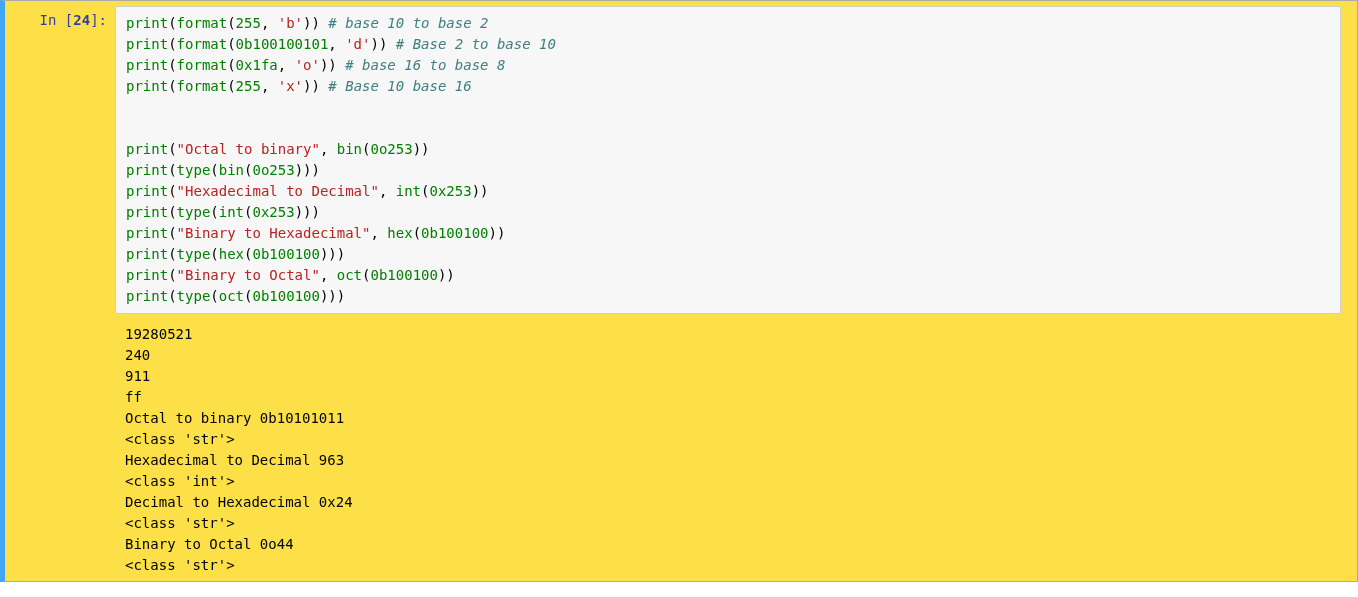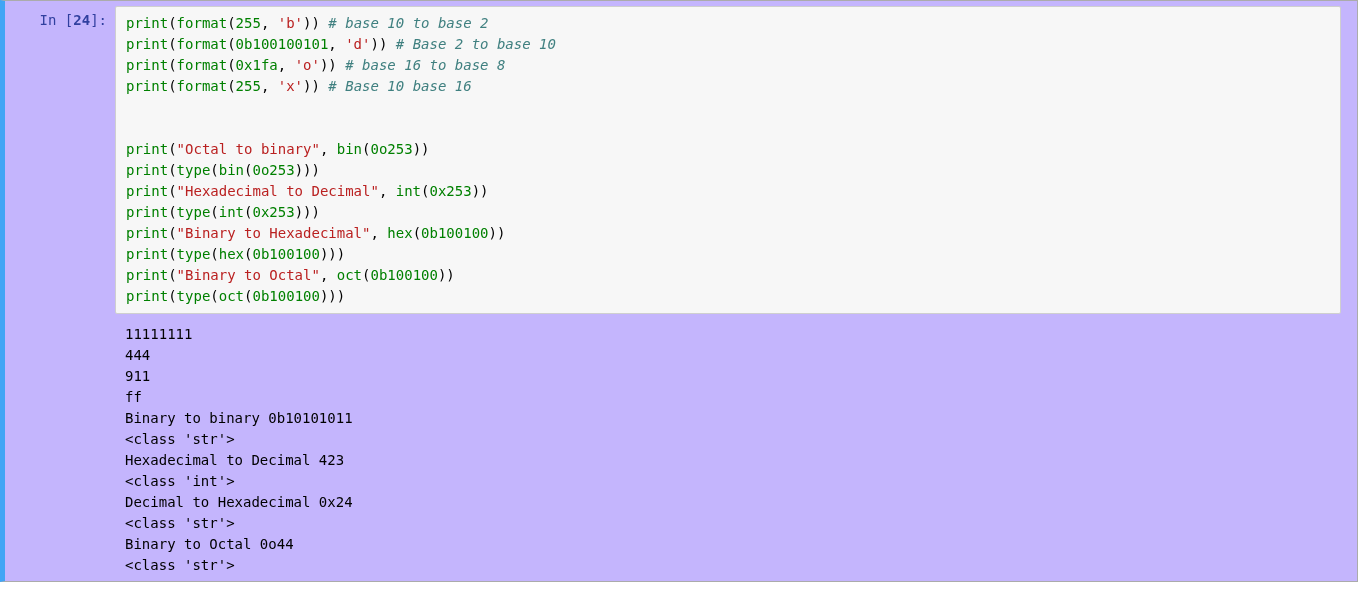--- a/index.html
+++ b/index.html
@@ -12,21 +12,21 @@
   }
   .cell {
     display: flex;
     border: 1px solid transparent;
     border-left: 5px solid #42A5F5;
     padding: 5px 0 5px 0;
     margin: 0;
     border-right: 1px solid #ababab;
     border-top: 1px solid #ababab;
     border-bottom: 1px solid #ababab;
-    background: #c4b5fd;
+    background: #fde047;
   }
   .cell:before{
     content:"";
     position:absolute;
   }
   .prompt-col {
     width: 110px;
     flex: 0 0 110px;
     text-align: right;
     padding: 5px 8px 0 0;
@@ -96,27 +96,27 @@
 <span class="nb">print</span>(<span class="s">"Hexadecimal to Decimal"</span>, <span class="nb">int</span>(<span class="mi">0x253</span>))
 <span class="nb">print</span>(<span class="nb">type</span>(<span class="nb">int</span>(<span class="mi">0x253</span>)))
 <span class="nb">print</span>(<span class="s">"Binary to Hexadecimal"</span>, <span class="nb">hex</span>(<span class="mi">0b100100</span>))
 <span class="nb">print</span>(<span class="nb">type</span>(<span class="nb">hex</span>(<span class="mi">0b100100</span>)))
 <span class="nb">print</span>(<span class="s">"Binary to Octal"</span>, <span class="nb">oct</span>(<span class="mi">0b100100</span>))
 <span class="nb">print</span>(<span class="nb">type</span>(<span class="nb">oct</span>(<span class="mi">0b100100</span>)))</pre>
     </div>
 
     <div class="out-block">
       <div class="out-content">
-<pre><span>11111111</span>
-<span>444</span>
+<pre><span>19280521</span>
+<span>240</span>
 <span>911</span>
 <span>ff</span>
-<span>Binary to binary 0b10101011</span>
+<span>Octal to binary 0b10101011</span>
 <span>&lt;class 'str'&gt;</span>
-<span>Hexadecimal to Decimal 423</span>
+<span>Hexadecimal to Decimal 963</span>
 <span>&lt;class 'int'&gt;</span>
 <span>Decimal to Hexadecimal 0x24</span>
 <span>&lt;class 'str'&gt;</span>
 <span>Binary to Octal 0o44</span>
 <span>&lt;class 'str'&gt;</span></pre>
       </div>
     </div>
   </div>
 </div>
 

